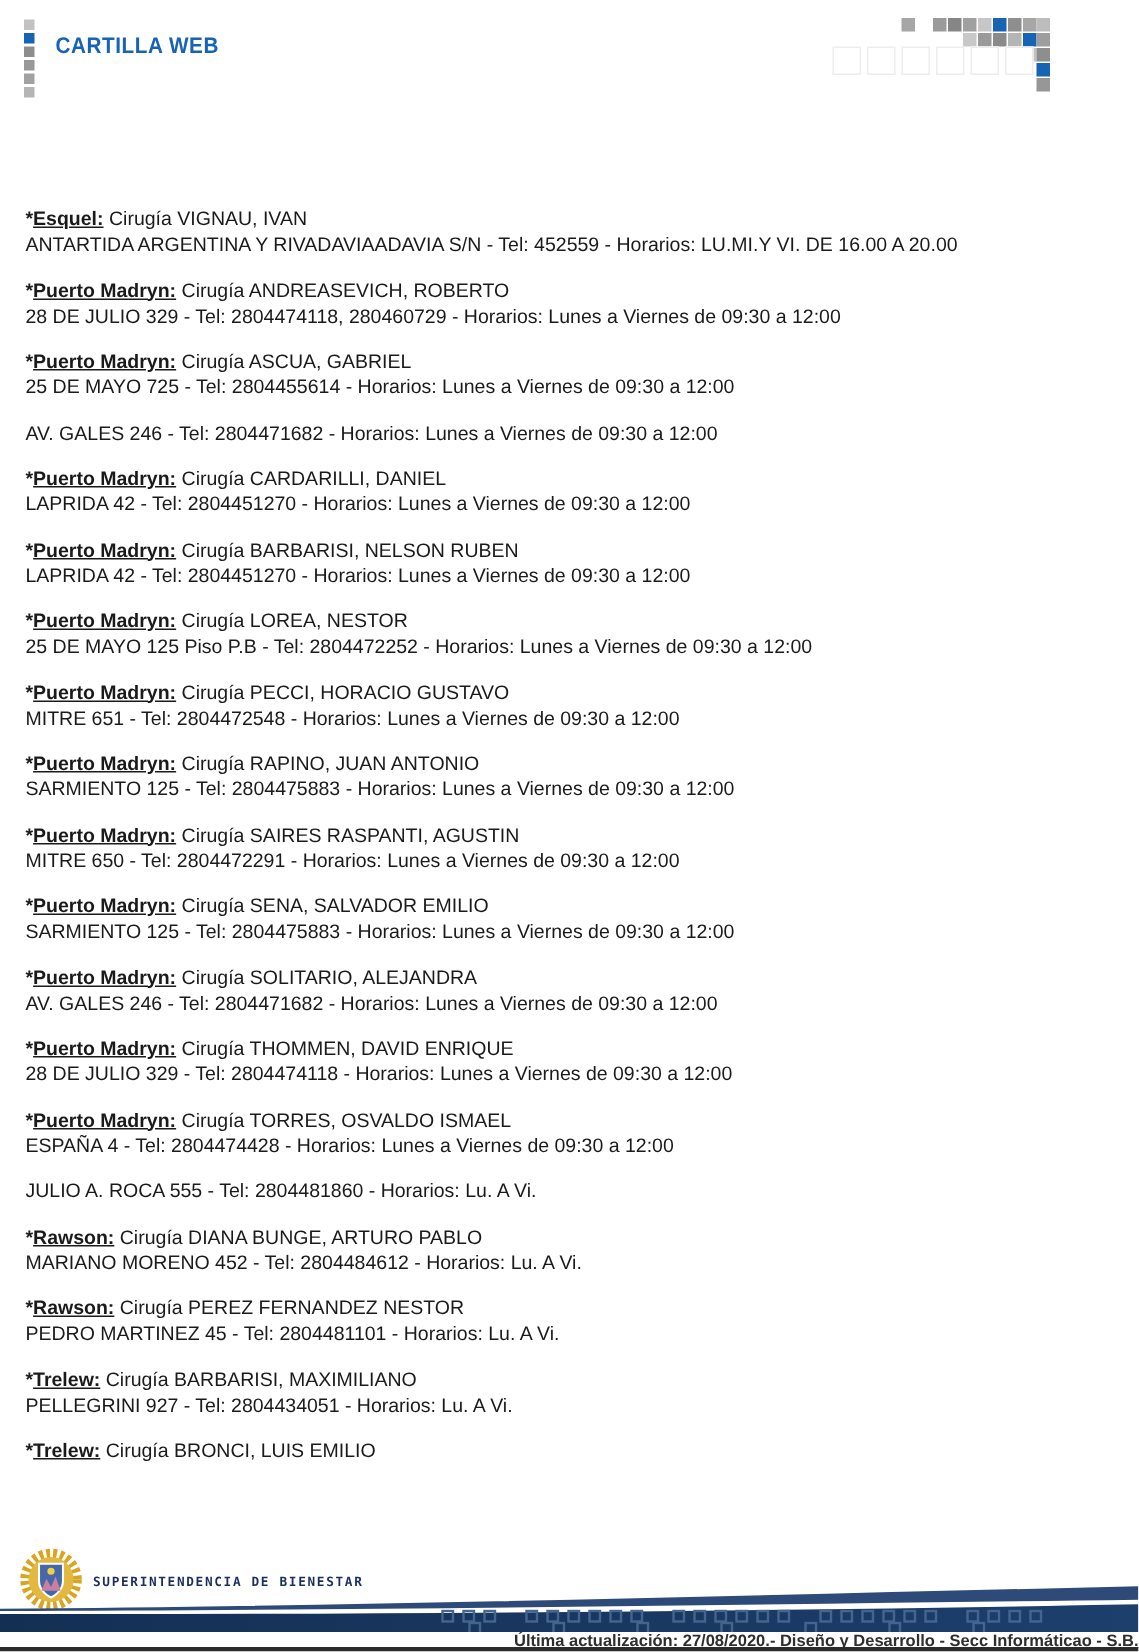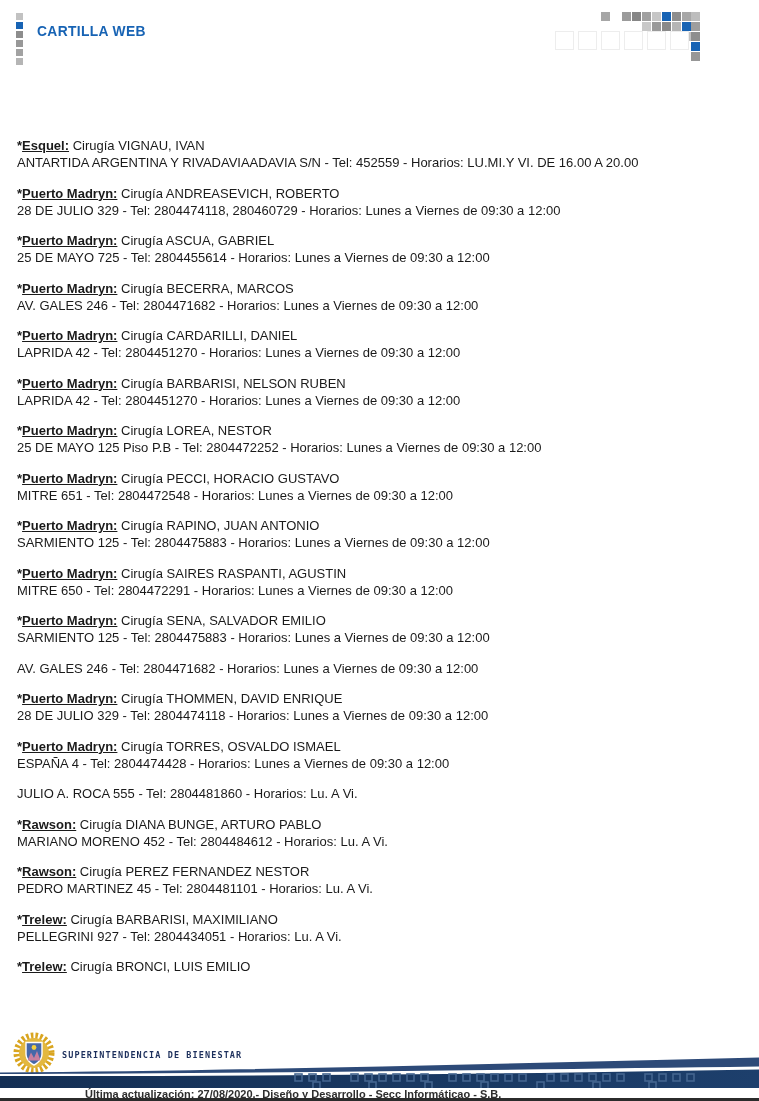--- a/index.html
+++ b/index.html
@@ -29,21 +29,21 @@
   
   .footer-logo-row{position:absolute;left:13px;top:1031px;height:44px;display:flex;align-items:center;justify-content:space-between;}
   .org-name{
     margin-left:7px;margin-top:3px;
     font-family:"DejaVu Sans Mono", monospace;font-size:8.5px;font-weight:bold;
     letter-spacing:1.1px;color:#1c2f5c;white-space:nowrap;
   }
   .swoosh{position:absolute;left:0;top:1052px;display:block;}
   .footer-note{
     position:absolute;top:1088px;left:0;width:759px;box-sizing:border-box;
-    padding-left:85px;text-align:left;
+    padding-left:85px;text-align:right;
     font-size:11px;font-weight:bold;text-decoration:underline;color:#2e2e2e;
     white-space:nowrap;
   }
   .bottom-bar{position:absolute;left:0;top:1098px;width:759px;height:3px;background:#2b2b2b;}
 </style>
 </head>
 <body>
 
 <div class="header">
   <div class="logo-stack">
@@ -91,21 +91,20 @@
     </div>
     <div class="entry">
       <div><span class="star">*</span><span class="city">Puerto Madryn:</span> <span class="spec">Cirugía</span> <span class="doc">ANDREASEVICH, ROBERTO</span></div>
       <div class="detail">28 DE JULIO 329 - Tel: 2804474118, 280460729 - Horarios: Lunes a Viernes de 09:30 a 12:00</div>
     </div>
     <div class="entry">
       <div><span class="star">*</span><span class="city">Puerto Madryn:</span> <span class="spec">Cirugía</span> <span class="doc">ASCUA, GABRIEL</span></div>
       <div class="detail">25 DE MAYO 725 - Tel: 2804455614 - Horarios: Lunes a Viernes de 09:30 a 12:00</div>
     </div>
     <div class="entry">
-      <div><span class="star">*</span><span class="city">Puerto Madryn:</span> <span class="spec">Cirugía</span> <span class="doc">BECERRA, MARCOS</span></div>
       <div class="detail">AV. GALES 246 - Tel: 2804471682 - Horarios: Lunes a Viernes de 09:30 a 12:00</div>
     </div>
     <div class="entry">
       <div><span class="star">*</span><span class="city">Puerto Madryn:</span> <span class="spec">Cirugía</span> <span class="doc">CARDARILLI, DANIEL</span></div>
       <div class="detail">LAPRIDA 42 - Tel: 2804451270 - Horarios: Lunes a Viernes de 09:30 a 12:00</div>
     </div>
     <div class="entry">
       <div><span class="star">*</span><span class="city">Puerto Madryn:</span> <span class="spec">Cirugía</span> <span class="doc">BARBARISI, NELSON RUBEN</span></div>
       <div class="detail">LAPRIDA 42 - Tel: 2804451270 - Horarios: Lunes a Viernes de 09:30 a 12:00</div>
     </div>
@@ -123,20 +122,21 @@
     </div>
     <div class="entry">
       <div><span class="star">*</span><span class="city">Puerto Madryn:</span> <span class="spec">Cirugía</span> <span class="doc">SAIRES RASPANTI, AGUSTIN</span></div>
       <div class="detail">MITRE 650 - Tel: 2804472291 - Horarios: Lunes a Viernes de 09:30 a 12:00</div>
     </div>
     <div class="entry">
       <div><span class="star">*</span><span class="city">Puerto Madryn:</span> <span class="spec">Cirugía</span> <span class="doc">SENA, SALVADOR EMILIO</span></div>
       <div class="detail">SARMIENTO 125 - Tel: 2804475883 - Horarios: Lunes a Viernes de 09:30 a 12:00</div>
     </div>
     <div class="entry">
+      <div><span class="star">*</span><span class="city">Puerto Madryn:</span> <span class="spec">Cirugía</span> <span class="doc">SOLITARIO, ALEJANDRA</span></div>
       <div class="detail">AV. GALES 246 - Tel: 2804471682 - Horarios: Lunes a Viernes de 09:30 a 12:00</div>
     </div>
     <div class="entry">
       <div><span class="star">*</span><span class="city">Puerto Madryn:</span> <span class="spec">Cirugía</span> <span class="doc">THOMMEN, DAVID ENRIQUE</span></div>
       <div class="detail">28 DE JULIO 329 - Tel: 2804474118 - Horarios: Lunes a Viernes de 09:30 a 12:00</div>
     </div>
     <div class="entry">
       <div><span class="star">*</span><span class="city">Puerto Madryn:</span> <span class="spec">Cirugía</span> <span class="doc">TORRES, OSVALDO ISMAEL</span></div>
       <div class="detail">ESPAÑA 4 - Tel: 2804474428 - Horarios: Lunes a Viernes de 09:30 a 12:00</div>
     </div>

